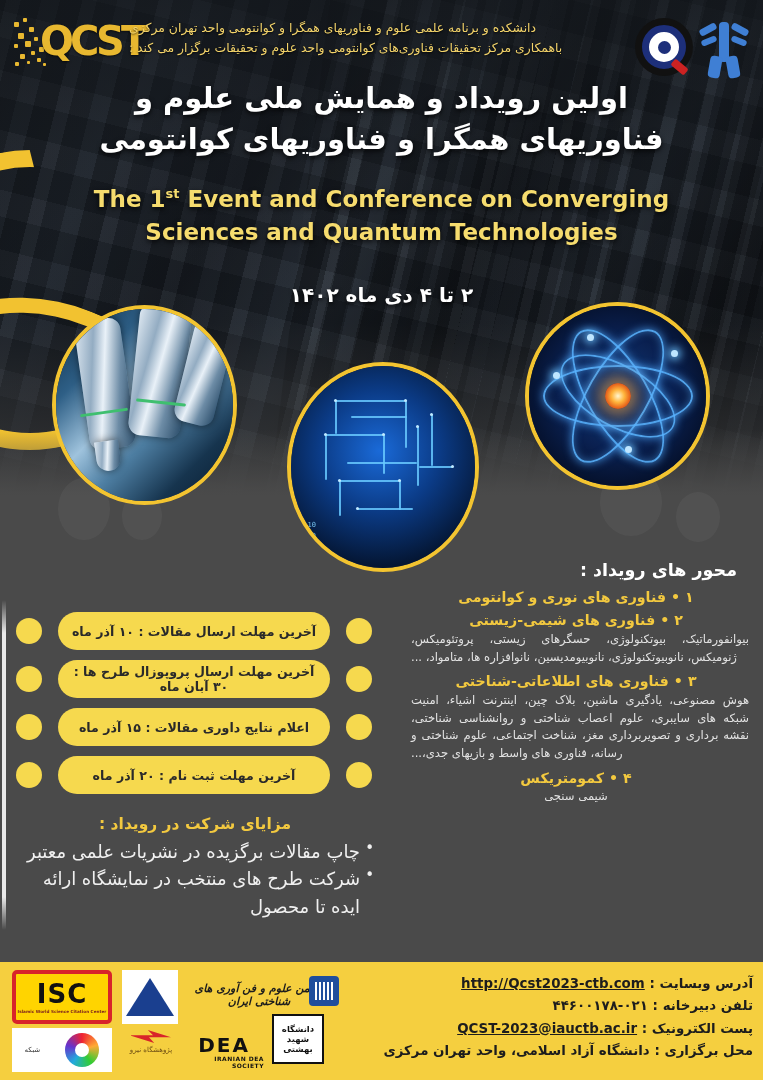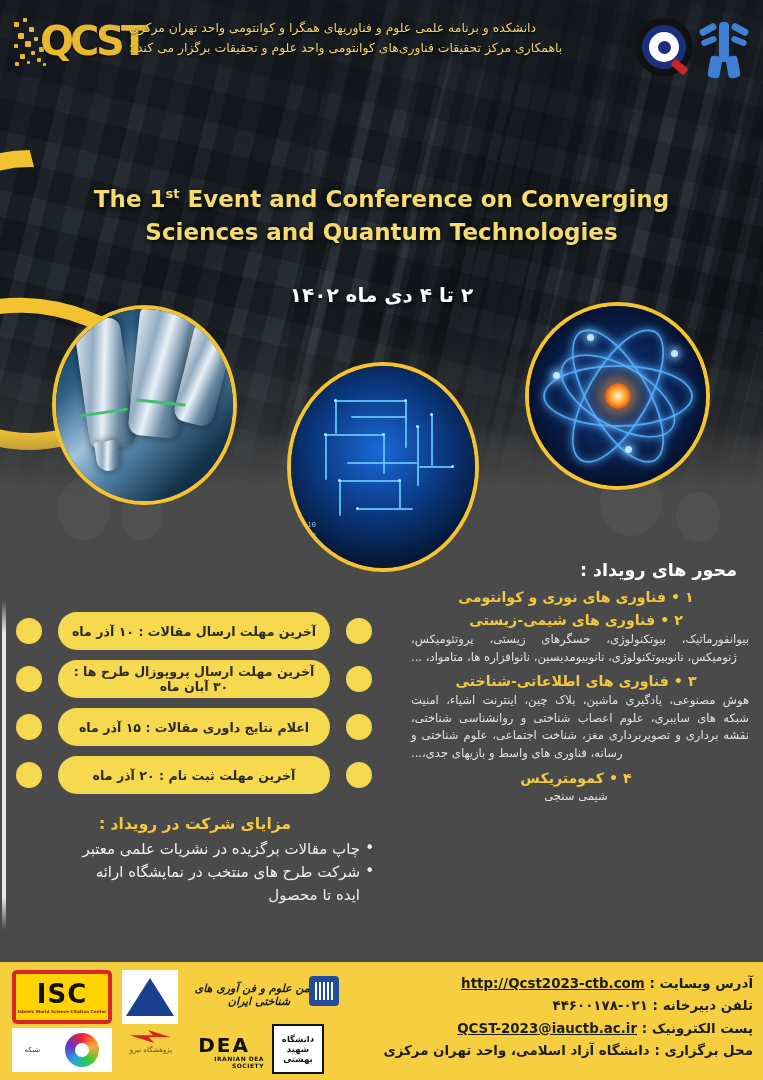--- a/index.html
+++ b/index.html
@@ -227,21 +227,21 @@
   .benefits {
     position: absolute; left: 14px; top: 815px; width: 362px;
     direction: rtl; text-align: right;
   }
   .benefits-head {
     color: #f3c93f; font-size: 15.5px; font-weight: 700;
     text-align: center; margin-bottom: 5px;
   }
   .benefits ul { list-style: none; }
   .benefits li {
-    color: #f0f0f0; font-size: 15px; line-height: 1.52;
+    color: #f0f0f0; font-size: 18px; line-height: 1.52;
     text-align: right; padding-right: 16px; position: relative;
   }
   .benefits li::before {
     content: "\2022"; position: absolute; right: 2px; top: -1px;
     color: #f0f0f0; font-size: 15px;
   }
   .benefits li.cont { padding-right: 16px; }
   .benefits li.cont::before { content: ""; }
 
   
@@ -305,21 +305,21 @@
     width: 40px; height: 13px; background: #d8242a;
     clip-path: polygon(0 40%,55% 40%,42% 0,100% 55%,45% 55%,58% 100%,0 45%);
   }
   .sp-power small { font-size: 7px; direction: rtl; color: #6a4a12; margin-top: 3px; }
   .sp-dea { position: absolute; left: 180px; top: 64px; width: 80px; height: 44px;
     display: flex; flex-direction: column; align-items: center; justify-content: center; }
   .sp-dea b { font-size: 20px; font-weight: 900; color: #111; letter-spacing: 2px;
     font-family: "DejaVu Sans", sans-serif; line-height: 1; }
   .sp-dea small { font-size: 6px; color: #111; font-weight: 700; letter-spacing: .5px; }
   .sp-beheshti {
-    position: absolute; left: 268px; top: 58px; width: 52px; height: 50px;
+    position: absolute; left: 268px; top: 48px; width: 52px; height: 50px;
     border: 2.5px solid #111; background: #fff;
     display: flex; align-items: center; justify-content: center;
     direction: rtl; font-size: 8.5px; font-weight: 700; color: #111; text-align: center;
   }
 </style>
 </head>
 <body>
 
 <div id="poster">
 
@@ -372,20 +372,24 @@
       <div class="w" style="left:12px; top:44px; width:12px; height:22px; transform:rotate(10deg); border-radius:4px;"></div>
       <div class="w" style="left:30px; top:44px; width:12px; height:22px; transform:rotate(-10deg); border-radius:4px;"></div>
     </div>
   </div>
 
   <div class="org-line">
     <div>دانشکده و برنامه علمی علوم و فناوریهای همگرا و کوانتومی واحد تهران مرکزی</div>
     <div>باهمکاری مرکز تحقیقات فناوری‌های کوانتومی واحد علوم و تحقیقات برگزار می کند :</div>
   </div>
 
+  <div class="fa-title">
+    <div>اولین رویداد و همایش ملی علوم و</div>
+    <div>فناوریهای همگرا و فناوریهای کوانتومی</div>
+  </div>
 
   <div class="en-title">
     <div><span>The 1</span><sup>st</sup><span> Event and Conference on Converging</span></div>
     <div>Sciences and Quantum Technologies</div>
   </div>
 
   <div class="date-line">۲ تا ۴ دی ماه ۱۴۰۲</div>
 
   <div class="circ circ-micro">
     <div class="micro-bg">

